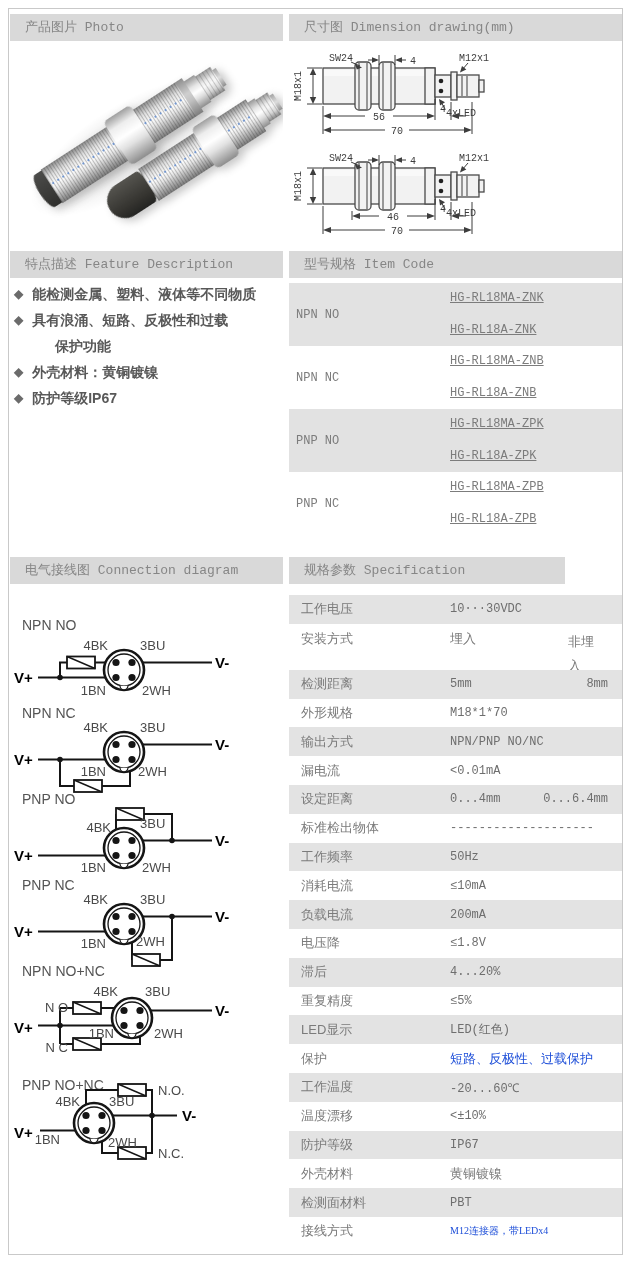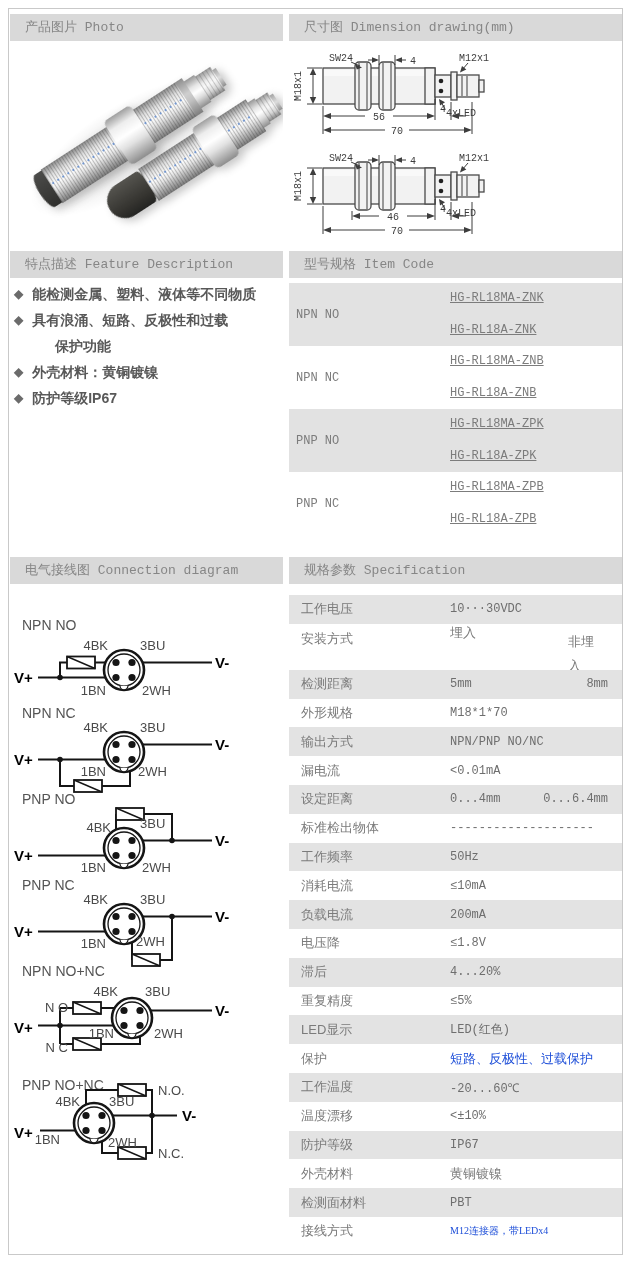--- a/index.html
+++ b/index.html
@@ -10,21 +10,21 @@
   
   .hdr{position:absolute;height:27px;background:#d9d9d9;line-height:27px;
        padding-left:15px;box-sizing:border-box;
        font-family:"Liberation Mono",monospace;font-size:13px;color:#868686;
        white-space:nowrap;overflow:hidden;}
   #h-photo{left:10px;top:14px;width:273px}
   #h-dim{left:289px;top:14px;width:333px}
   #h-feat{left:10px;top:251px;width:273px}
   #h-item{left:289px;top:251px;width:333px}
   #h-conn{left:10px;top:557px;width:273px}
-  #h-spec{left:289px;top:557px;width:333px}
+  #h-spec{left:289px;top:557px;width:276px}
 
   
   #photo{position:absolute;left:10px;top:48px;width:273px;height:200px;overflow:hidden;background:#fff;}
   .shadow{position:absolute;left:15px;top:120px;width:240px;height:90px;
     background:radial-gradient(ellipse at center,rgba(0,0,0,0.16),rgba(0,0,0,0) 65%);
     transform:rotate(-33deg);transform-origin:0 50%;}
   .sensor{position:absolute;display:flex;align-items:center;transform-origin:0 50%;
     transform:rotate(-33deg);filter:drop-shadow(3px 5px 4px rgba(0,0,0,0.22));}
   #sensorA{left:30px;top:120px;height:52px;}
   #sensorB{left:100px;top:136px;height:52px;}
@@ -69,21 +69,21 @@
   .itype{width:161px;display:flex;align-items:center;padding-left:7px;box-sizing:border-box;}
   .icodes{flex:1;display:flex;flex-direction:column;}
   .icode{height:31.5px;line-height:31.5px;text-decoration:underline;}
 
   
   #stable{position:absolute;left:289px;top:595px;width:333px;}
   .srow{position:relative;height:28.8px;display:flex;align-items:center;font-size:13px;}
   .srow.shade{background:#e3e3e3;}
   .srow.tall{height:46px;align-items:flex-start;}
   .srow.tall .slabel{padding-top:6px;}
-  .srow.tall .svalue{padding-top:0;}
+  .srow.tall .svalue{padding-top:6px;}
   .slabel{width:161px;padding-left:12px;box-sizing:border-box;color:#7b7b7b;flex:none;}
   .svalue{font-family:"Liberation Mono",monospace;font-size:12px;color:#6e6e6e;}
   .sv2{position:absolute;right:14px;top:50%;transform:translateY(-50%);
        font-family:"Liberation Mono",monospace;font-size:12px;color:#6e6e6e;}
   .sv2.wrapv{width:32px;right:22px;top:6px;transform:none;line-height:24px;color:#7b7b7b;
        font-family:"Liberation Sans",sans-serif;font-size:13px;}
 
   
   .cd{position:absolute;left:12px;}
   #d1{top:616px} #d2{top:704px} #d3{top:790px} #d4{top:876px} #d5{top:962px} #d6{top:1076px}

